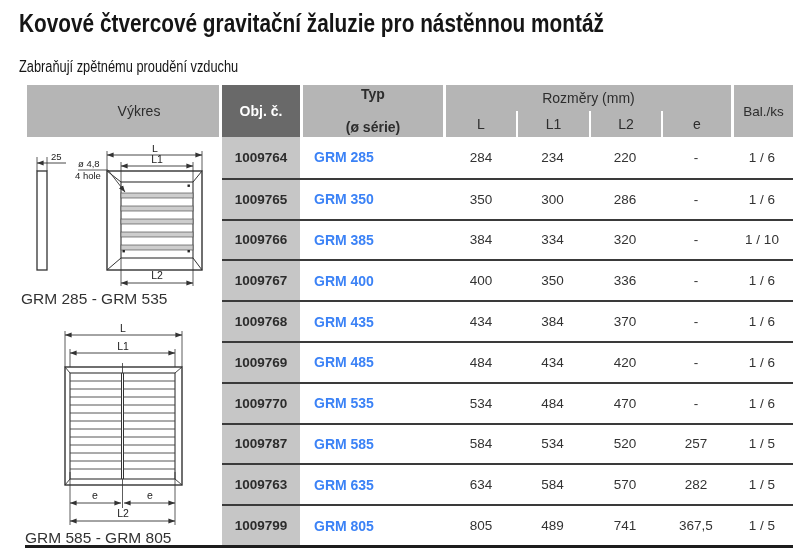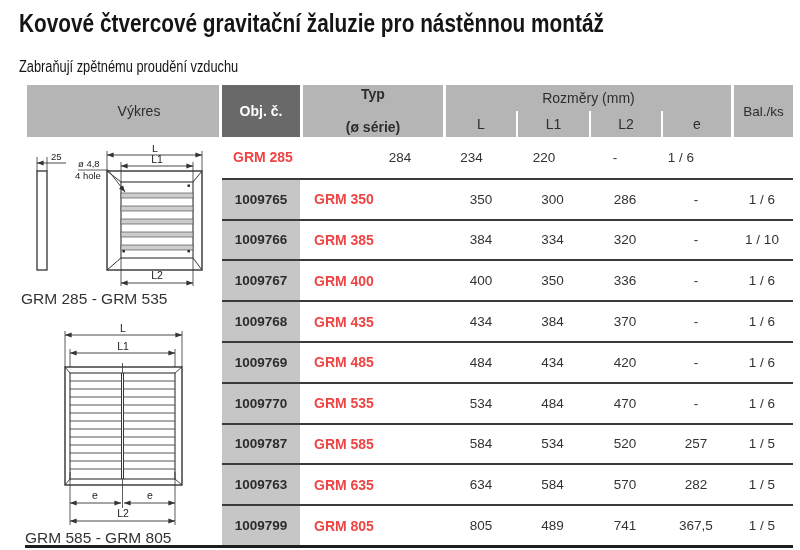--- a/index.html
+++ b/index.html
@@ -39,21 +39,21 @@
   .rc-L  { width: 70px; } .rc-L1 { width: 73px; } .rc-L2 { width: 72px; } .rc-e { width: 70px; }
   
   .tbody {
     position: absolute; left: 222px; top: 137px; width: 571px; height: 408px;
     display: flex; flex-direction: column;
   }
   .data-row { display: flex; height: 40.8px; flex: 0 0 40.8px; align-items: stretch; }
   .data-row + .data-row { border-top: 2px solid #3a3a3a; }
   .cell { display: flex; align-items: center; justify-content: center; font-size: 13.5px; color: #333; }
   .cell-obj { width: 78px; margin-right: 3px; background: #c6c6c6; font-weight: bold; color: #2c2c2c; }
-  .cell-typ { width: 140px; margin-right: 3px; justify-content: flex-start; padding-left: 11px; font-weight: bold; font-size: 14px; color: #ef4444; }
+  .cell-typ { width: 140px; margin-right: 3px; justify-content: flex-start; padding-left: 11px; font-weight: bold; font-size: 14px; color: #3b82f6; }
   .cell-L  { width: 70px; } .cell-L1 { width: 73px; } .cell-L2 { width: 72px; }
   .cell-e  { width: 70px; } .cell-bal { width: 62px; }
   
   .drawing { position: absolute; left: 0; }
   .svg1 { top: 145px; }
   .svg2 { top: 322px; }
   .caption { position: absolute; font-size: 15.5px; color: #333; white-space: nowrap; }
   .cap1 { left: 21px; top: 290px; }
   .cap2 { left: 25px; top: 529px; }
   .bottom-rule { position: absolute; left: 25px; top: 545px; width: 768px; height: 3px; background: #1d1d1d; }
@@ -83,20 +83,21 @@
       <div class="roz-cell rc-L">L</div>
       <div class="roz-cell rc-L1">L1</div>
       <div class="roz-cell rc-L2">L2</div>
       <div class="roz-cell rc-e">e</div>
     </div>
   </div>
   <div class="hcell h-bal">Bal./ks</div>
 
   <div class="tbody">
       <div class="data-row">
+      <div class="cell cell-obj">1009764</div>
       <div class="cell cell-typ">GRM 285</div>
       <div class="cell cell-L">284</div>
       <div class="cell cell-L1">234</div>
       <div class="cell cell-L2">220</div>
       <div class="cell cell-e">-</div>
       <div class="cell cell-bal">1 / 6</div>
     </div>
       <div class="data-row">
       <div class="cell cell-obj">1009765</div>
       <div class="cell cell-typ">GRM 350</div>

